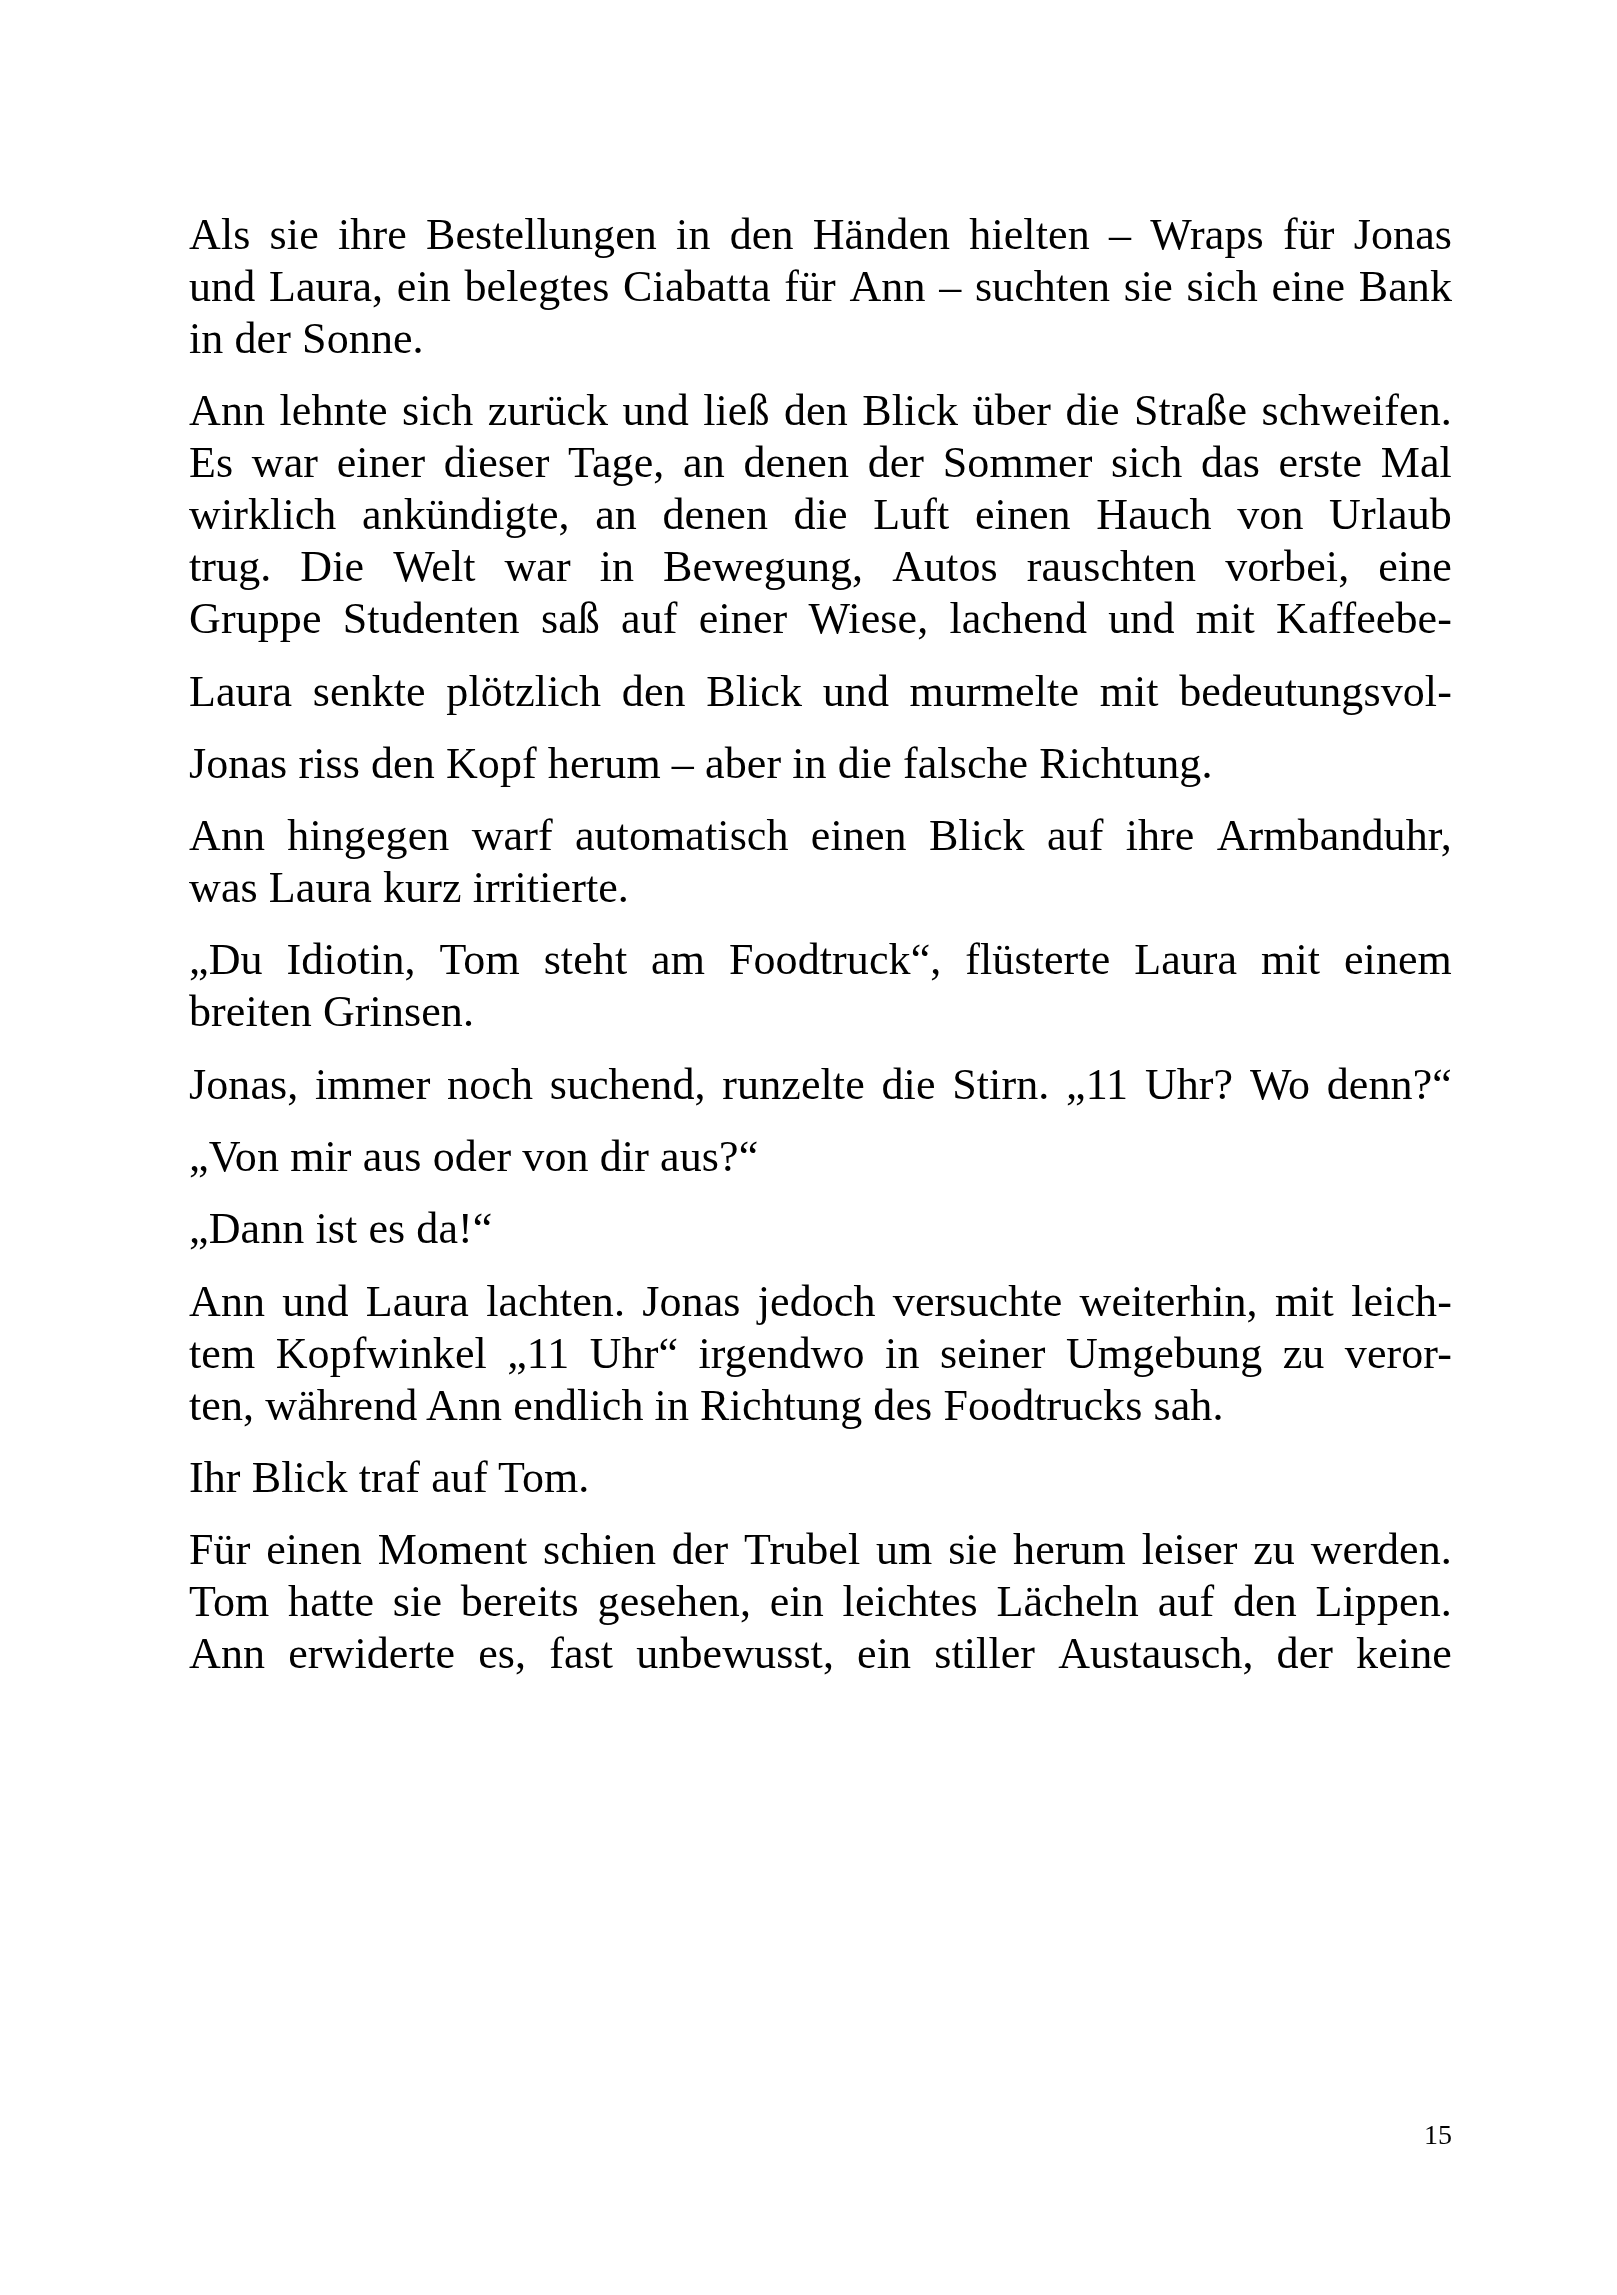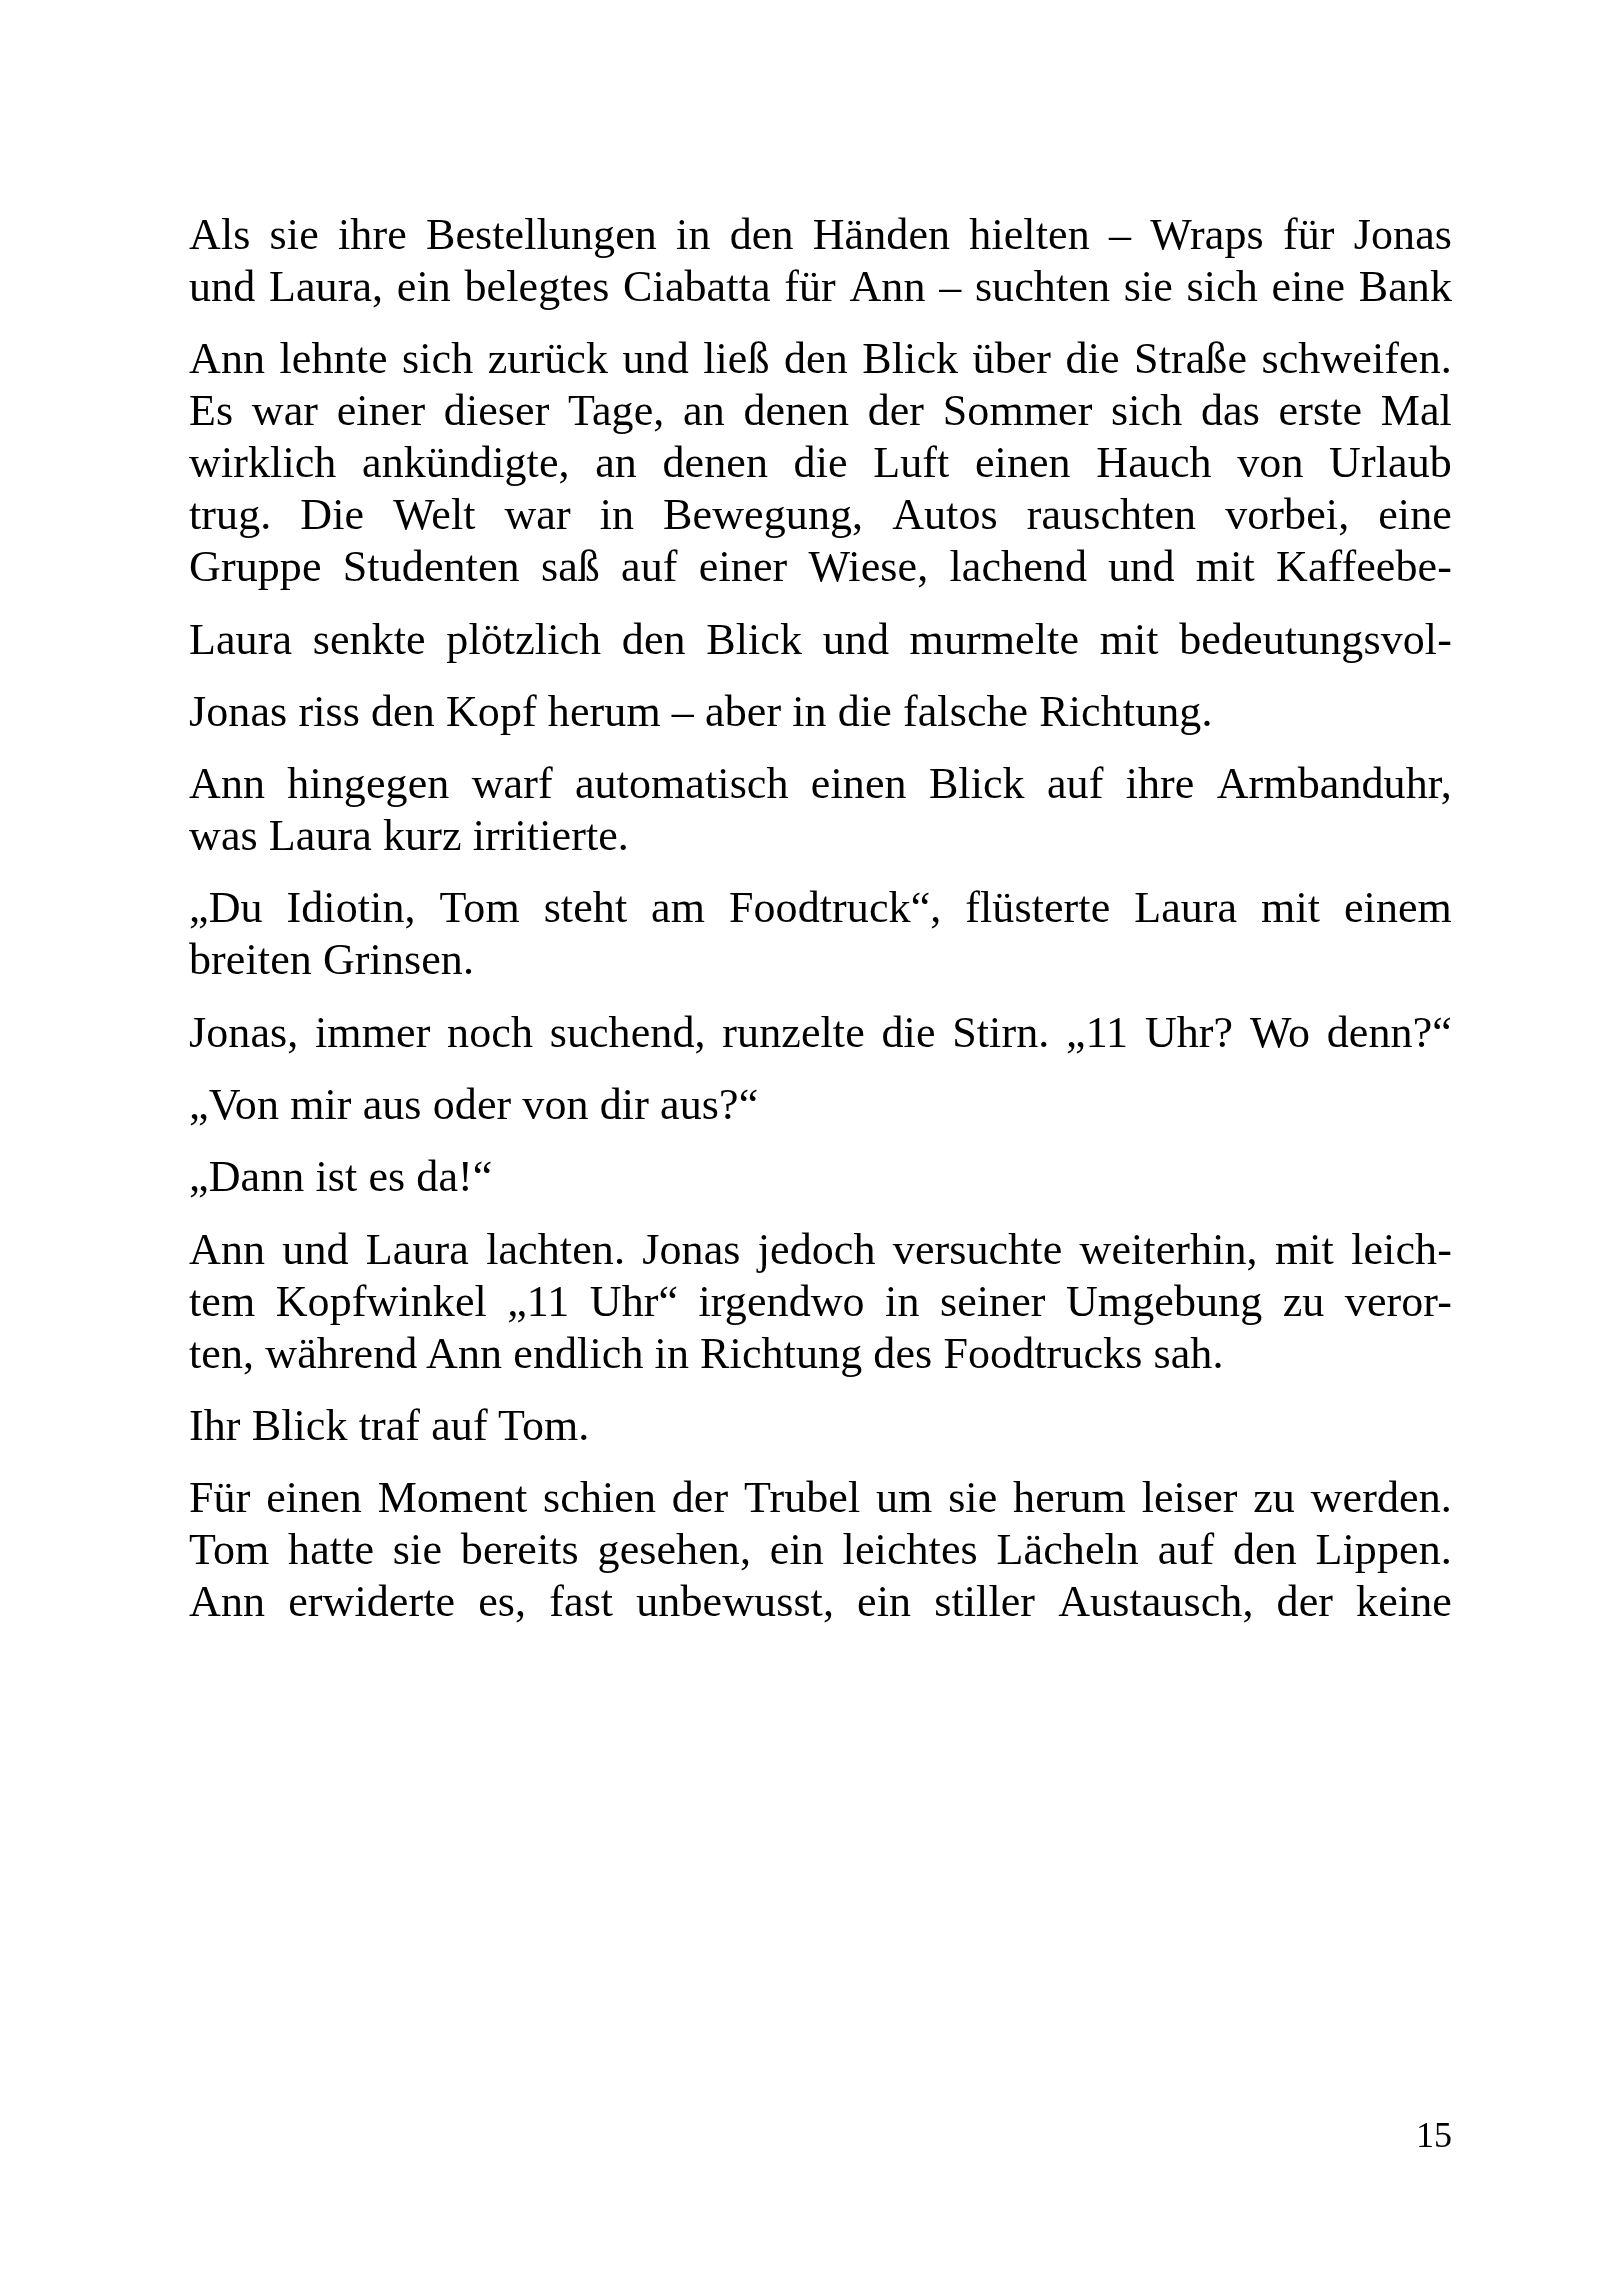--- a/index.html
+++ b/index.html
@@ -44,21 +44,21 @@
   .line.justified span {
     display: inline-block;
     flex: 0 0 auto;
   }
   .page-number {
     position: absolute;
     left: 189px;
     top: 2117px;
     width: 1263px;
     text-align: right;
-    font-size: 36px;
+    font-size: 28px;
     line-height: 36px;
   }
 </style>
 </head>
 <body>
 
 <main class="text-block" id="text-block">
     <div class="para">
       <div class="line justified">
         <span>Als</span>
@@ -82,20 +82,21 @@
         <span>Ciabatta</span>
         <span>für</span>
         <span>Ann</span>
         <span>–</span>
         <span>suchten</span>
         <span>sie</span>
         <span>sich</span>
         <span>eine</span>
         <span>Bank</span>
       </div>
+      <div class="line">in der Sonne.</div>
     </div>
     <div class="para">
       <div class="line justified">
         <span>Ann</span>
         <span>lehnte</span>
         <span>sich</span>
         <span>zurück</span>
         <span>und</span>
         <span>ließ</span>
         <span>den</span>

